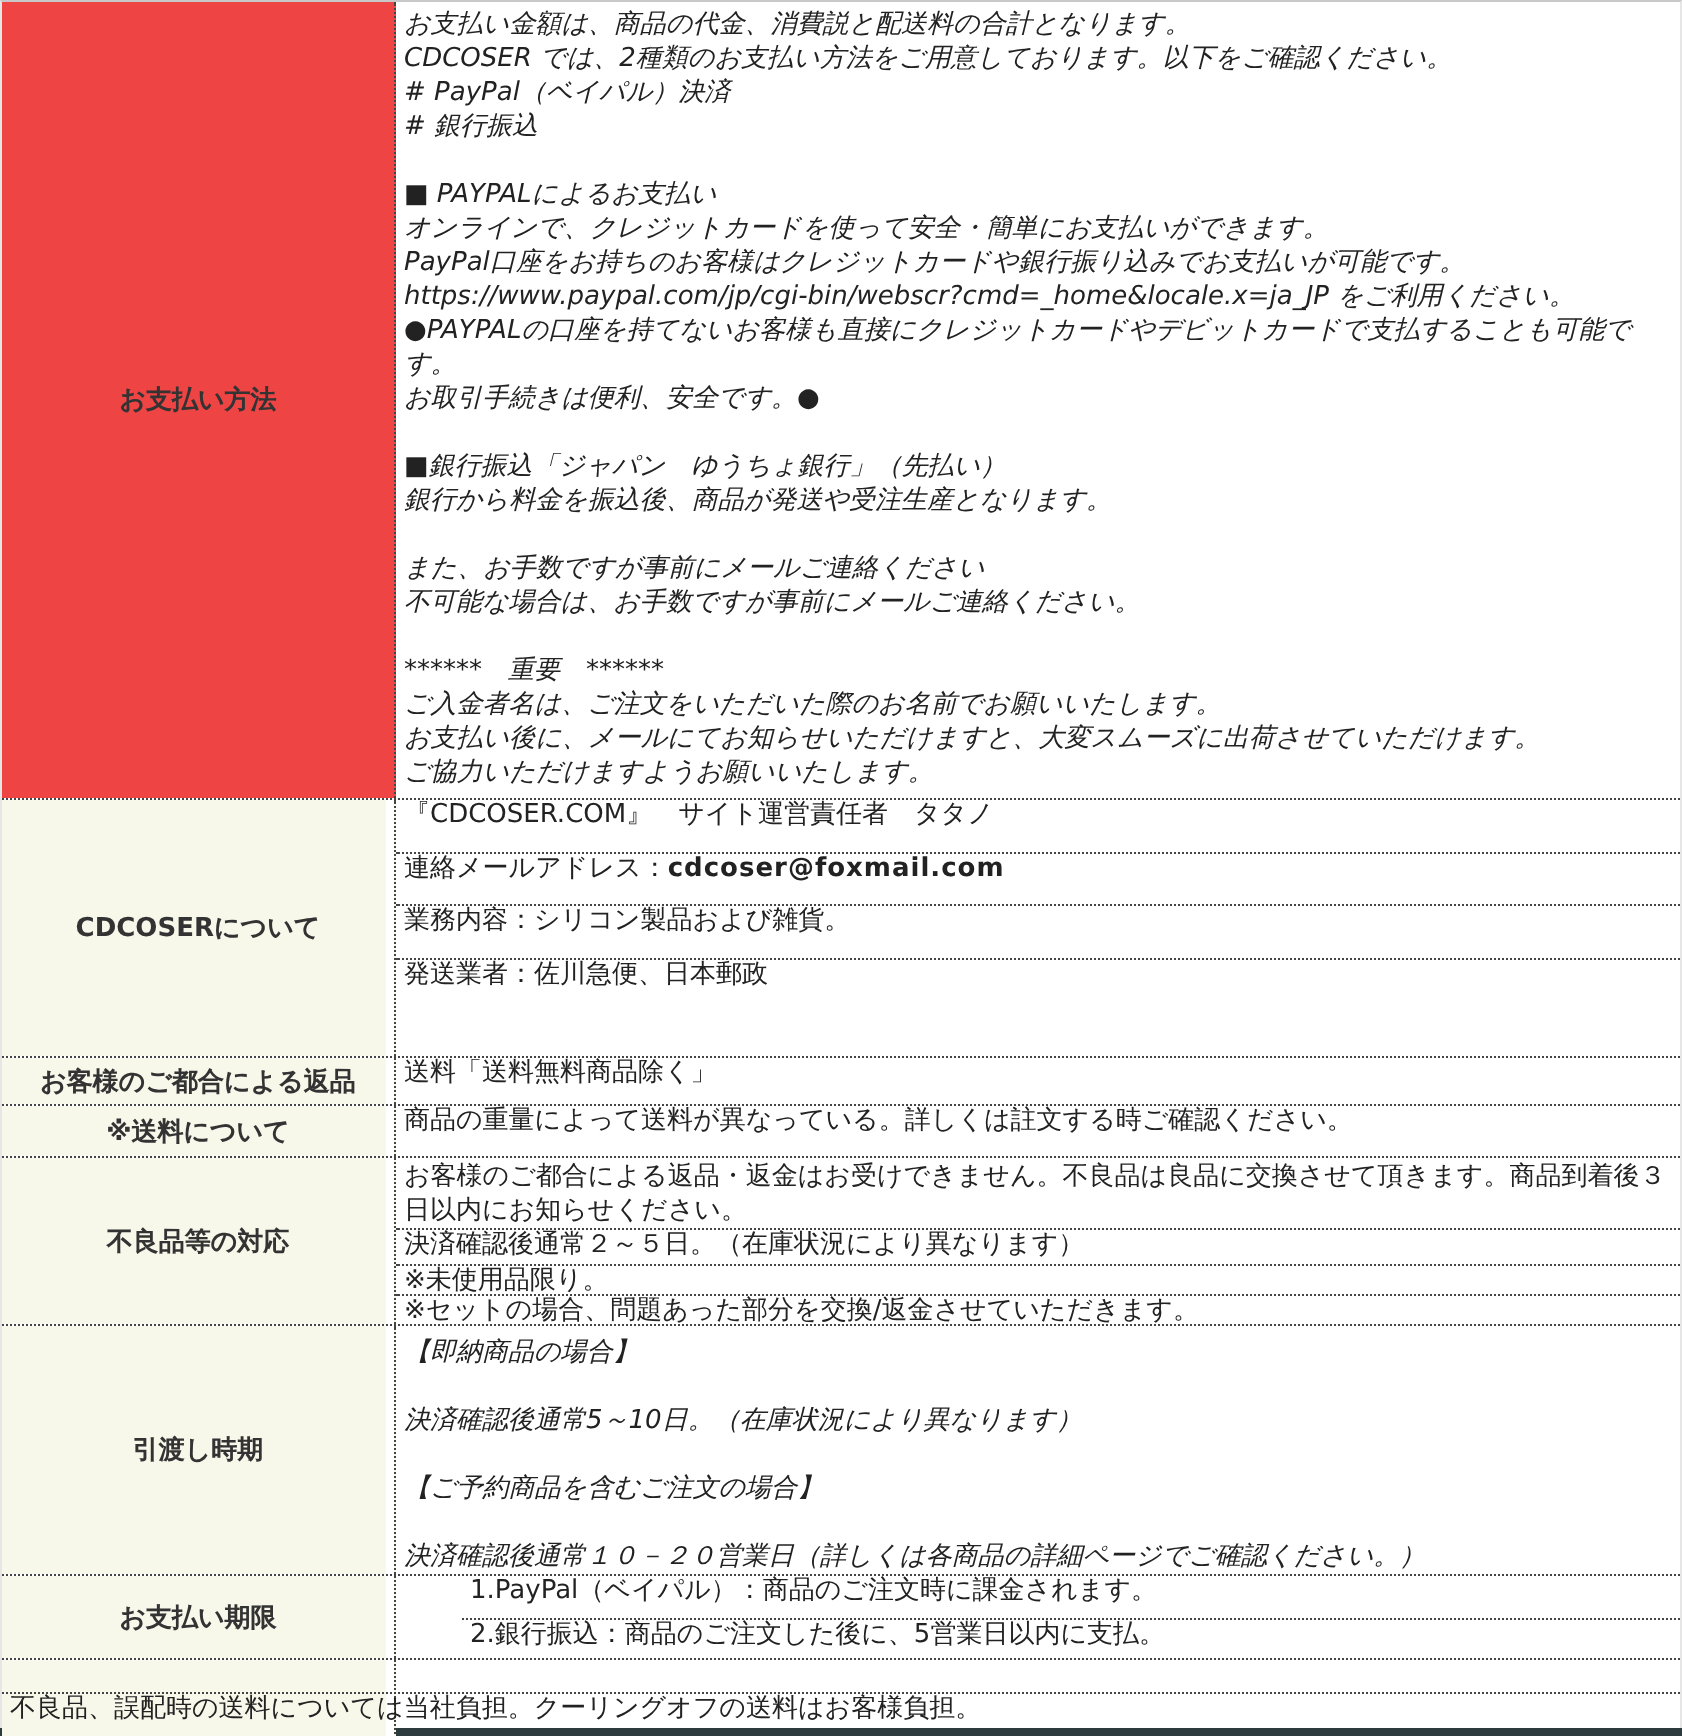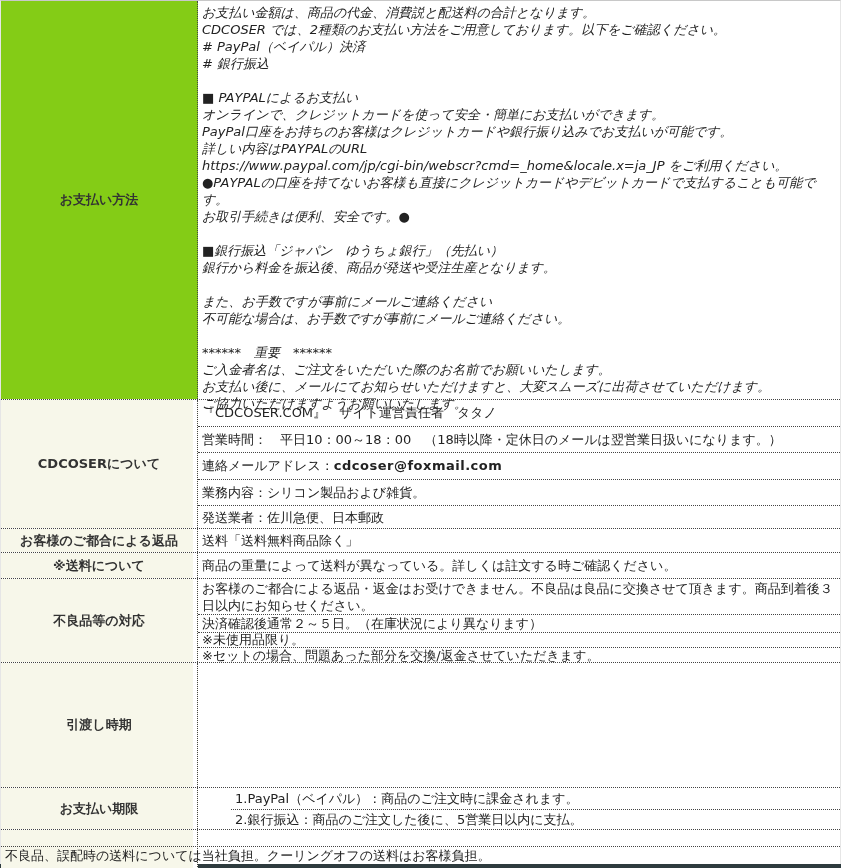--- a/index.html
+++ b/index.html
@@ -17,27 +17,27 @@
   }
   .row{display:flex;box-sizing:border-box;flex:0 0 auto;}
   .row + .row{border-top:1px dotted #444444;}
   .hdr{
     flex:0 0 197px;width:197px;box-sizing:border-box;
     display:flex;align-items:center;justify-content:center;
     font-weight:bold;color:#333333;text-align:center;
     border-right:1px dotted #444444;
     background:linear-gradient(to right,#f7f7ea calc(100% - 4px),#ffffff calc(100% - 4px));
   }
-  .r0 .hdr{background:#84cc16;}
+  .r0 .hdr{background:#ef4444;}
   .content{flex:1 1 auto;min-width:0;box-sizing:border-box;}
   .lines{padding:3px 2px 0 4px;}
   .line{min-height:17px;line-height:17px;font-style:italic;}
   .subs{display:flex;flex-direction:column;height:100%;}
   .sub{
-    box-sizing:border-box;display:flex;align-items:center;
+    box-sizing:border-box;display:flex;align-items:flex-start;
     padding:0 2px 0 4px;line-height:16px;flex:0 0 auto;
   }
   .sub + .sub{border-top:1px dotted #444444;}
   .sub b{font-weight:bold;letter-spacing:0.5px;}
   
   .r0{height:398px;} .r1{height:129px;} .r2{height:24px;} .r3{height:26px;}
   .r4{height:84px;}  .r5{height:125px;} .r6{height:42px;gap:33px;} .r7{height:17px;flex-direction:column;}
   .r8{height:19px;}
   
   .r1 .sub{height:26px;}
@@ -61,21 +61,20 @@
       <div class="content">
         <div class="lines">
           <div class="line">お支払い金額は、商品の代金、消費説と配送料の合計となります。</div>
           <div class="line">CDCOSER では、2種類のお支払い方法をご用意しております。以下をご確認ください。</div>
           <div class="line"># PayPal（ベイパル）決済</div>
           <div class="line"># 銀行振込</div>
           <div class="line"></div>
           <div class="line">■ PAYPALによるお支払い</div>
           <div class="line">オンラインで、クレジットカードを使って安全・簡単にお支払いができます。</div>
           <div class="line">PayPal口座をお持ちのお客様はクレジットカードや銀行振り込みでお支払いが可能です。</div>
-          <div class="line">詳しい内容はPAYPALのURL</div>
           <div class="line">https://www.paypal.com/jp/cgi-bin/webscr?cmd=_home&amp;locale.x=ja_JP をご利用ください。</div>
           <div class="line">●PAYPALの口座を持てないお客様も直接にクレジットカードやデビットカードで支払することも可能です。</div>
           <div class="line">お取引手続きは便利、安全です。●</div>
           <div class="line"></div>
           <div class="line">■銀行振込「ジャパン　ゆうちょ銀行」（先払い）</div>
           <div class="line">銀行から料金を振込後、商品が発送や受注生産となります。</div>
           <div class="line"></div>
           <div class="line">また、お手数ですが事前にメールご連絡ください</div>
           <div class="line">不可能な場合は、お手数ですが事前にメールご連絡ください。</div>
           <div class="line"></div>
@@ -85,23 +84,20 @@
           <div class="line">ご協力いただけますようお願いいたします。</div>
         </div>
       </div>
     </div>
     <div class="row r1">
       <div class="hdr">CDCOSERについて</div>
       <div class="content">
         <div class="subs">
           <div class="sub">
             <span>『CDCOSER.COM』　サイト運営責任者　タタノ</span>
-          </div>
-          <div class="sub">
-            <span>営業時間：　平日10：00～18：00　（18時以降・定休日のメールは翌営業日扱いになります。）</span>
           </div>
           <div class="sub">
             <span>連絡メールアドレス：</span>
             <b>cdcoser@foxmail.com</b>
           </div>
           <div class="sub">
             <span>業務内容：シリコン製品および雑貨。</span>
           </div>
           <div class="sub">
             <span>発送業者：佐川急便、日本郵政</span>
@@ -143,20 +139,31 @@
             <span>※未使用品限り。</span>
           </div>
           <div class="sub">
             <span>※セットの場合、問題あった部分を交換/返金させていただきます。</span>
           </div>
         </div>
       </div>
     </div>
     <div class="row r5">
       <div class="hdr">引渡し時期</div>
+      <div class="content">
+        <div class="lines">
+          <div class="line">【即納商品の場合】</div>
+          <div class="line"></div>
+          <div class="line">決済確認後通常5～10日。（在庫状況により異なります）</div>
+          <div class="line"></div>
+          <div class="line">【ご予約商品を含むご注文の場合】</div>
+          <div class="line"></div>
+          <div class="line">決済確認後通常１０－２０営業日（詳しくは各商品の詳細ページでご確認ください。）</div>
+        </div>
+      </div>
     </div>
     <div class="row r6">
       <div class="hdr">お支払い期限</div>
       <div class="content">
         <div class="subs">
           <div class="sub">
             <span>1.PayPal（ベイパル）：商品のご注文時に課金されます。</span>
           </div>
           <div class="sub">
             <span>2.銀行振込：商品のご注文した後に、5営業日以内に支払。</span>

